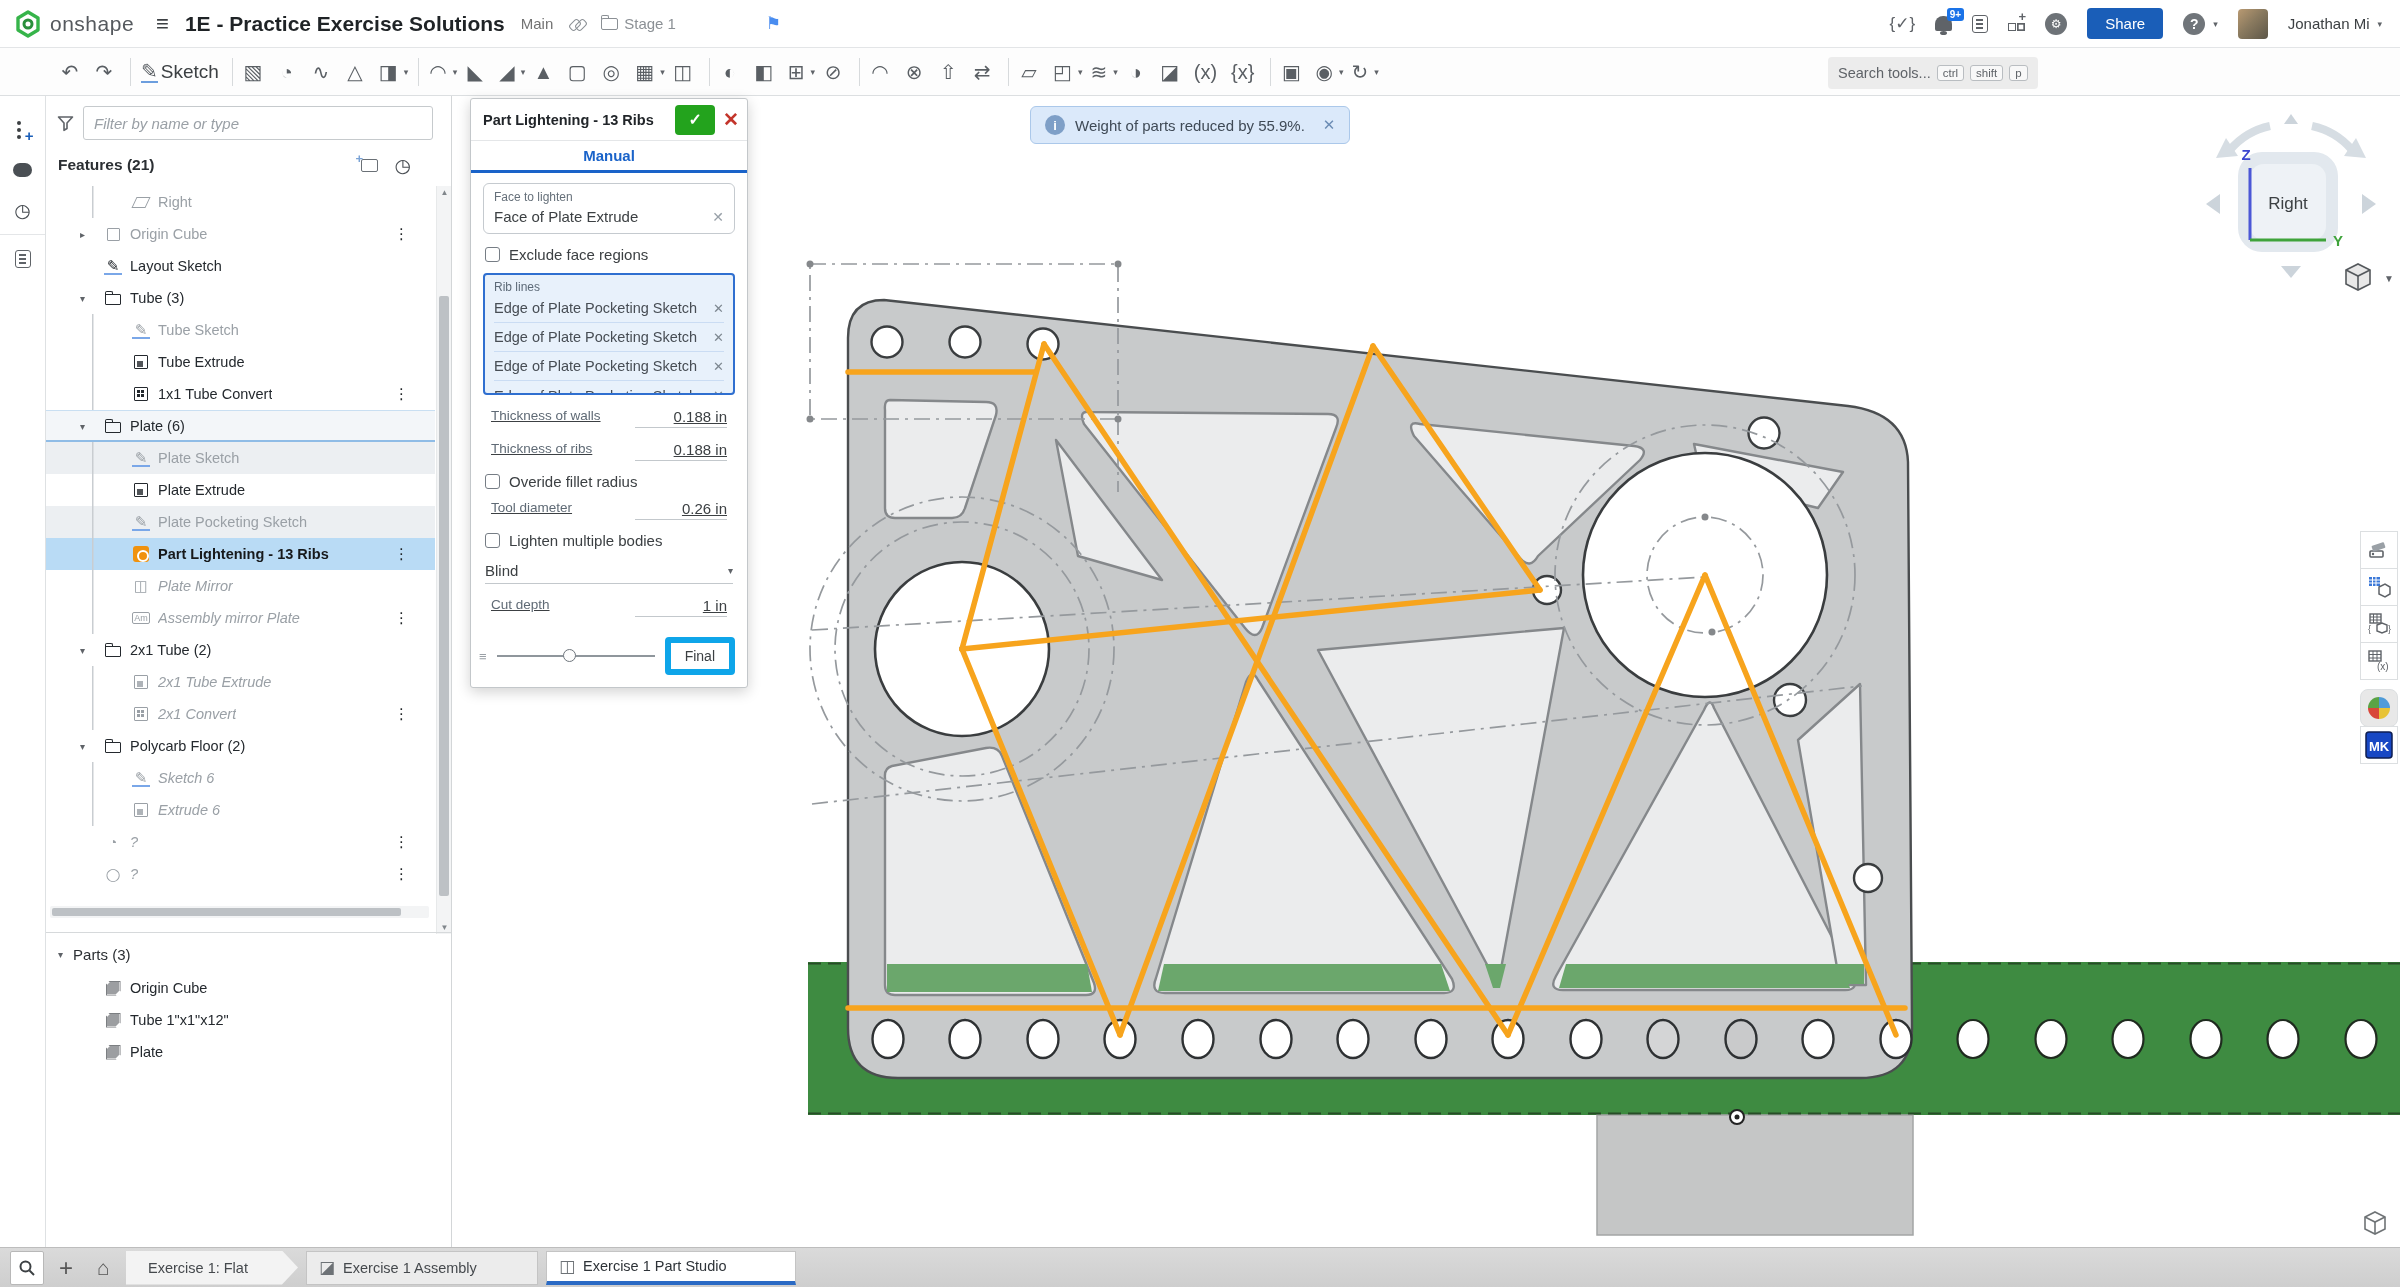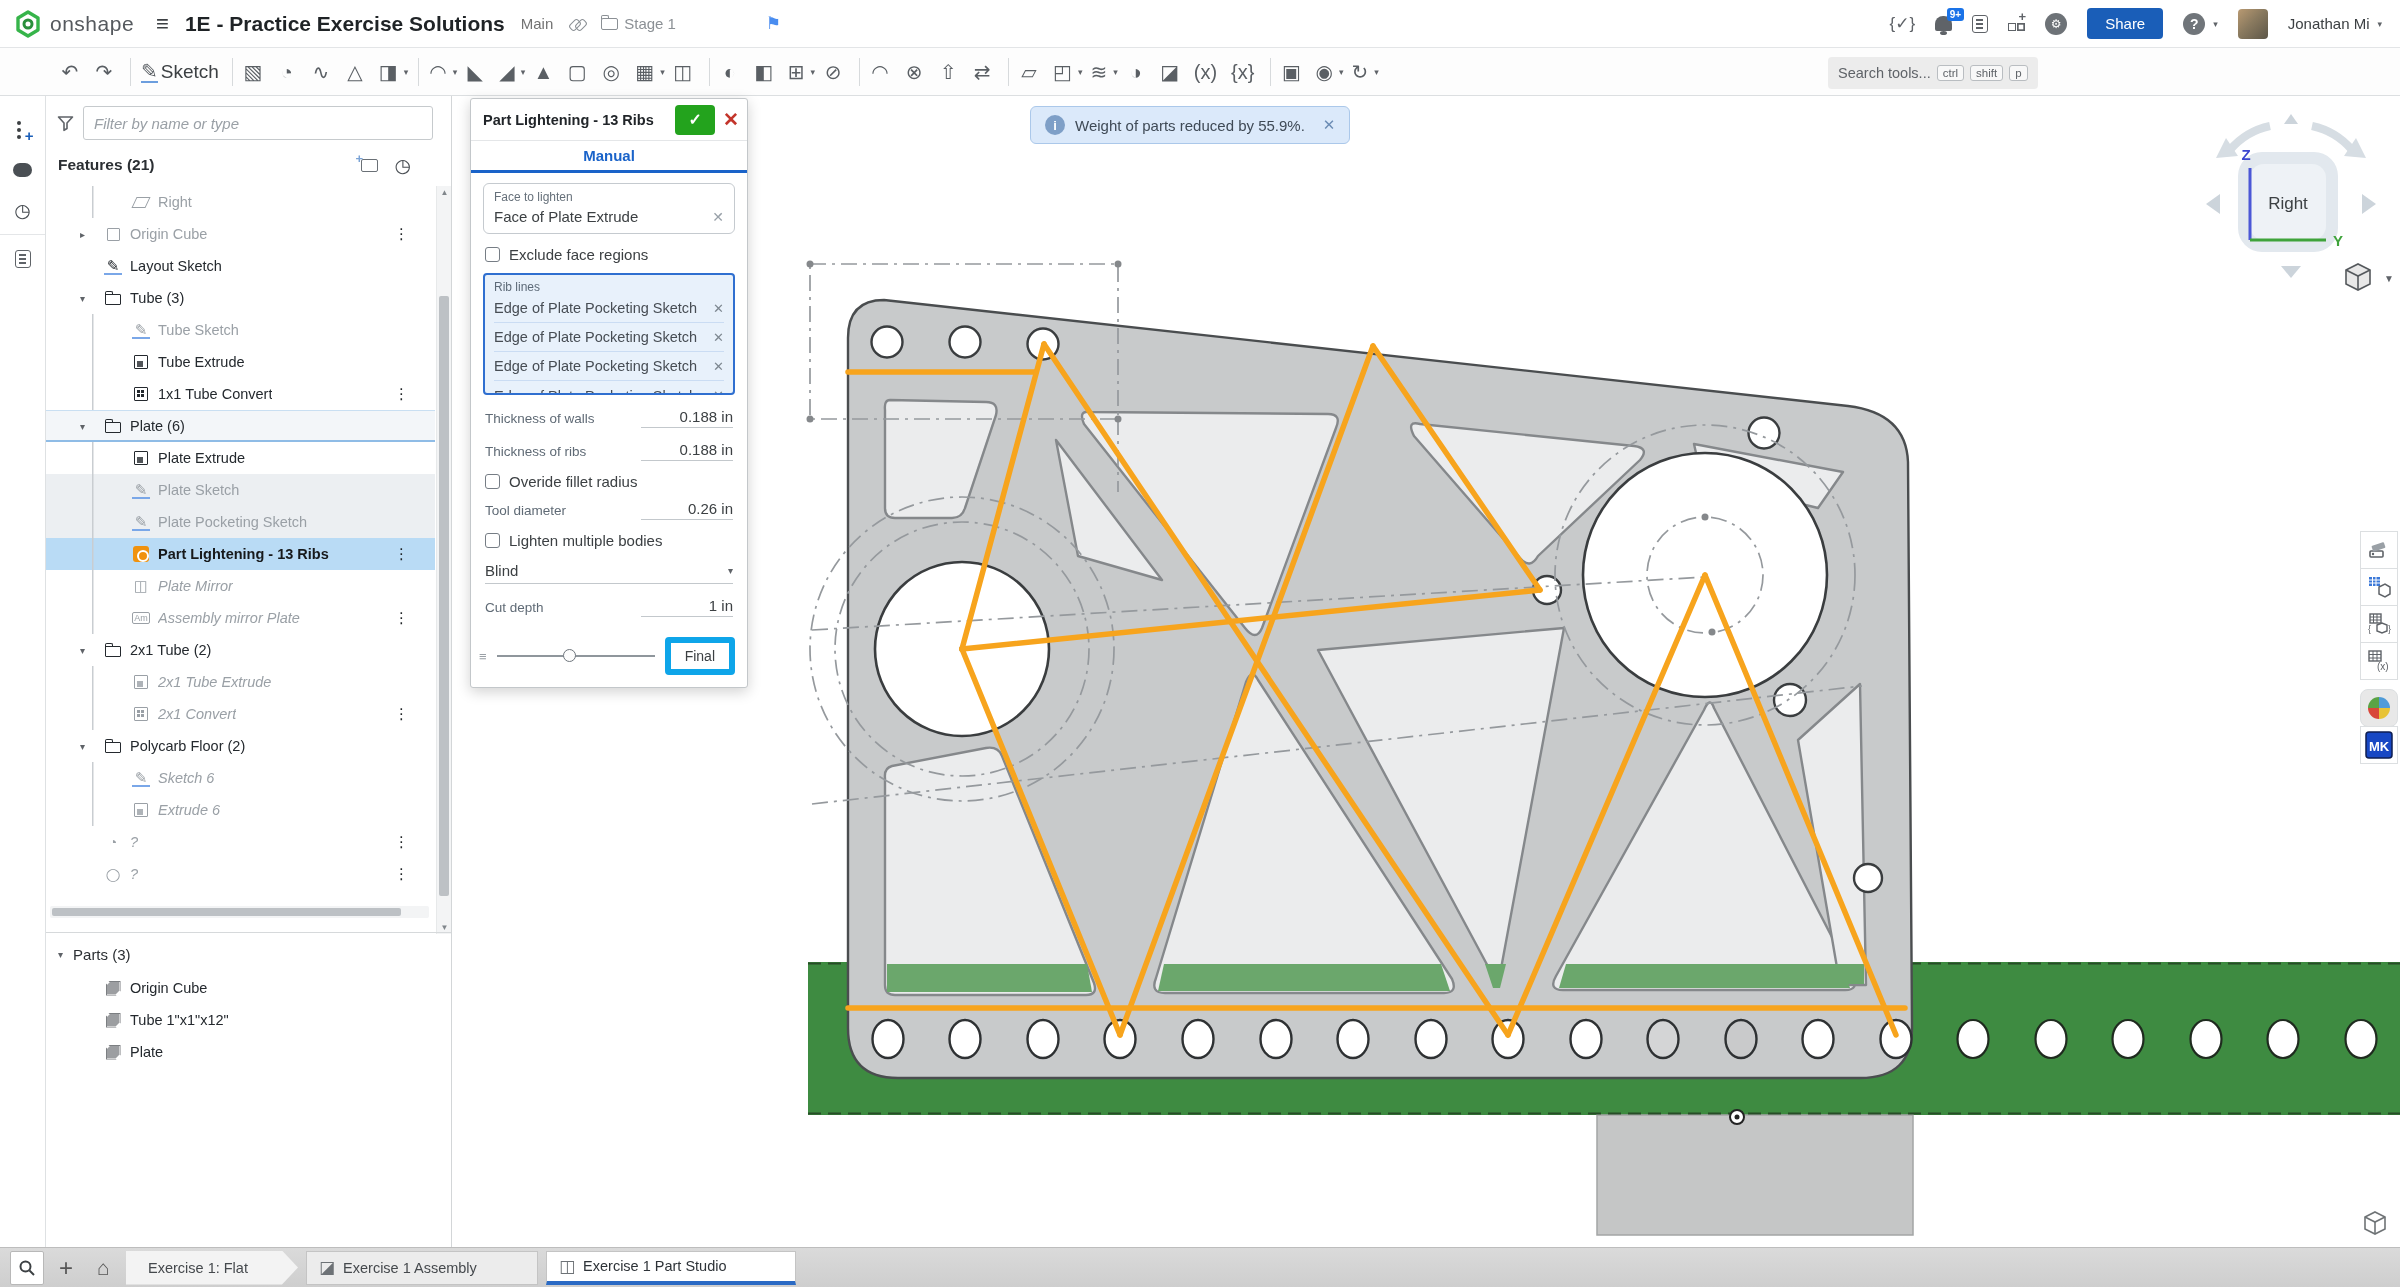--- a/index.html
+++ b/index.html
@@ -162,21 +162,21 @@
   .facegrp .gval { display:flex; align-items:center; font-size:15px; color:#3c4043; margin-top:4px; }
   .gx { margin-left:auto; color:#98a0a8; font-size:14px; }
   .chkrow { display:flex; align-items:center; margin:12px 2px 10px; font-size:15px; color:#3c4043; gap:9px; }
   .chkbox { width:15px; height:15px; border:1.6px solid #767d85; border-radius:3px; background:#fff; flex:none; }
   .ribgrp { border:2px solid #2f6fd0; border-radius:4px; background:#e8f1fb; padding:5px 9px 0; max-height:122px; overflow:hidden; }
   .ribgrp .glabel { font-size:12px; color:#5d6a78; }
   .ribrow { display:flex; align-items:center; height:29px; font-size:14.5px; color:#474d54;
     border-bottom:1px solid rgba(47,111,208,.16); }
   .ribrow:last-child { border-bottom:none; }
   .ribx { margin-left:auto; color:#7d8差a90; color:#7d8790; font-size:13px; }
-  .valrow { display:flex; align-items:center; margin:13px 2px 0; }
+  .valrow { display:flex; align-items:flex-start; margin:13px 8px 0;text-decoration:underline; }
   .valrow .vlabel { font-size:13.5px; color:#5f6a75; }
   .valrow .vval { margin-left:auto; font-size:15px; color:#3c4043; border-bottom:1px solid #c3c8cc;
     min-width:92px; text-align:right; padding-bottom:2px; }
   .selrow { display:flex; align-items:center; border-bottom:1px solid #c3c8cc; margin:13px 2px 0;
     padding-bottom:4px; font-size:15px; color:#3c4043; }
   .selrow .scaret { margin-left:auto; font-size:10px; color:#5f6368; }
   #dlg-foot { display:flex; align-items:center; gap:10px; padding:12px 12px 12px 8px; }
   .grip { color:#9aa0a6; font-size:13px; }
   .slider { flex:1; height:2px; background:#8f969c; position:relative; }
   .slider .sthumb { position:absolute; left:42%; top:-6px; width:13px; height:13px; border-radius:50%;
@@ -585,31 +585,31 @@
         <span class="tdots">⋮</span>
       </div>
 
       <div class="trow plate-row">
         <span class="tcaret2">▾</span>
         <span class="ic ic-folder"></span>
         <span class="tlabel2">Plate (6)</span>
         <span class="tdots"></span>
       </div>
 
+      <div class="trow dim hl i1">
+        <span class="tcaret2"></span>
+        <span class="ic ic-pencil"></span>
+        <span class="tlabel2">Plate Sketch</span>
+        <span class="tdots"></span>
+      </div>
+
       <div class="trow i1">
         <span class="tcaret2"></span>
         <span class="ic ic-extrude"></span>
         <span class="tlabel2">Plate Extrude</span>
-        <span class="tdots"></span>
-      </div>
-
-      <div class="trow dim hl i1">
-        <span class="tcaret2"></span>
-        <span class="ic ic-pencil"></span>
-        <span class="tlabel2">Plate Sketch</span>
         <span class="tdots"></span>
       </div>
 
       <div class="trow dim hl i1">
         <span class="tcaret2"></span>
         <span class="ic ic-pencil"></span>
         <span class="tlabel2">Plate Pocketing Sketch</span>
         <span class="tdots"></span>
       </div>
 

